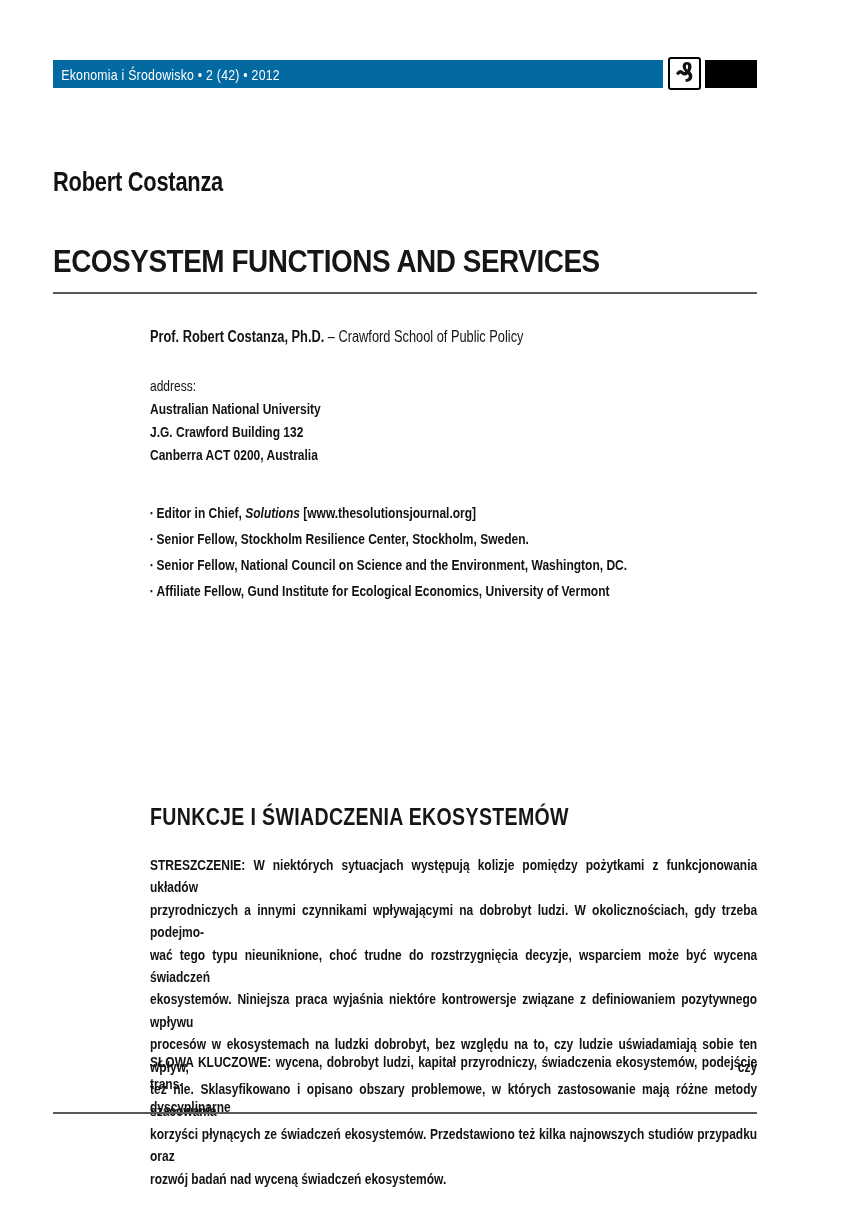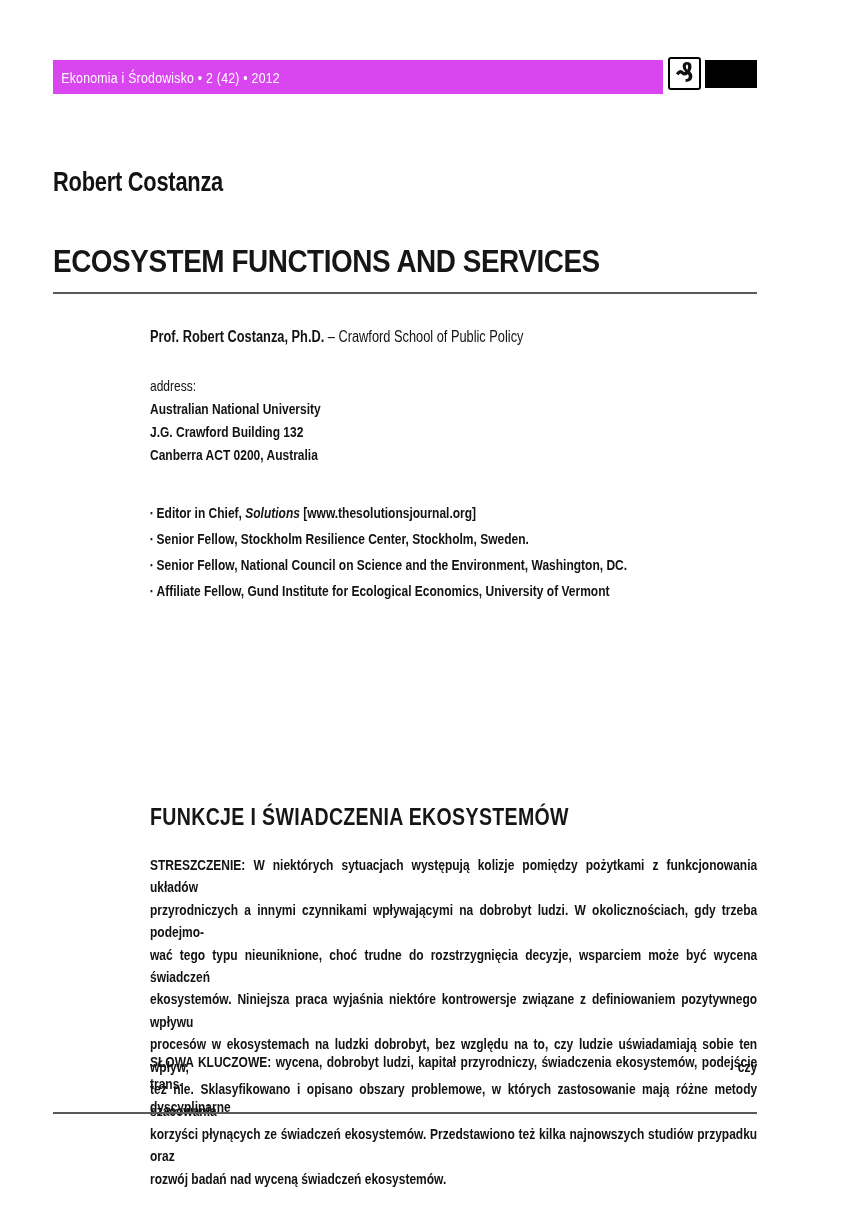--- a/index.html
+++ b/index.html
@@ -4,22 +4,22 @@
 <style>
   html,body { margin:0; padding:0; background:#ffffff; }
   .page {
     position:relative; width:857px; height:1209px; margin:0 auto;
     background:#ffffff; overflow:hidden;
     font-family:"Liberation Sans", sans-serif; color:#121212;
   }
 
   
   .masthead-bar {
-    position:absolute; left:53px; top:60px; width:610px; height:34px;
-    background:#d946ef; display:flex; align-items:center;
+    position:absolute; left:53px; top:60px; width:610px; height:28px;
+    background:#0369a1; display:flex; align-items:center;
   }
   .masthead-text {
     display:inline-block; color:#ffffff; font-size:15px; letter-spacing:.3px;
     padding-left:10px; white-space:nowrap;
     transform:scaleX(.82); transform-origin:0 50%;
   }
   .logo-box {
     position:absolute; left:668px; top:57px; width:33px; height:33px;
     box-sizing:border-box; border:2px solid #000; border-radius:3px;
     display:flex; align-items:center; justify-content:center;

